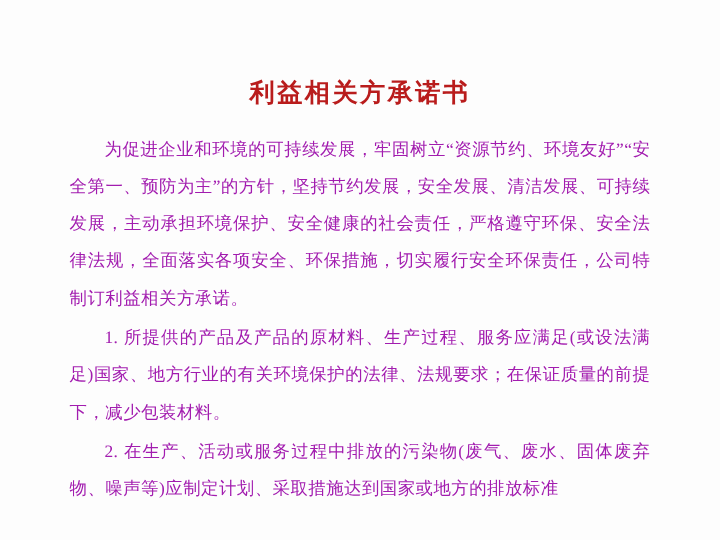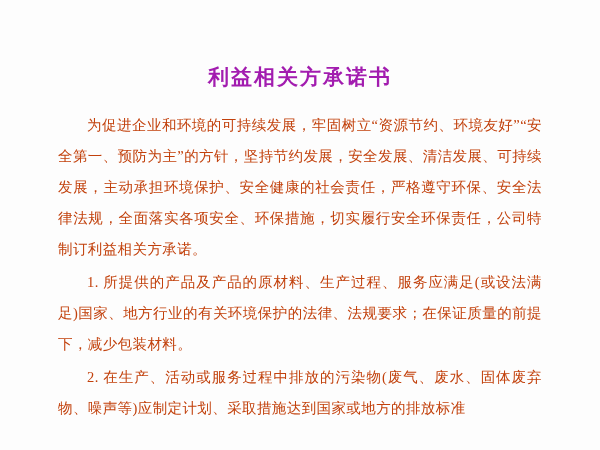--- a/index.html
+++ b/index.html
@@ -20,30 +20,30 @@
     height: 450px;
     background: #fdfdfd;
     box-sizing: border-box;
     padding: 0 58px;
   }
   .doc-title {
     text-align: center;
     font-size: 21px;
     font-weight: bold;
     letter-spacing: 2px;
-    color: #a21caf;
+    color: #b91c1c;
     margin: 0;
     padding-top: 63px;
     padding-bottom: 18px;
     line-height: 1.4;
   }
   .body-text {
     font-size: 14.5px;
     line-height: 31px;
-    color: #c2410c;
+    color: #a21caf;
     text-align: justify;
     text-justify: inter-ideograph;
     letter-spacing: 0.4px;
     margin: 0;
   }
   .para {
     margin: 0;
     text-indent: 2em;
   }
   .para + .para {

